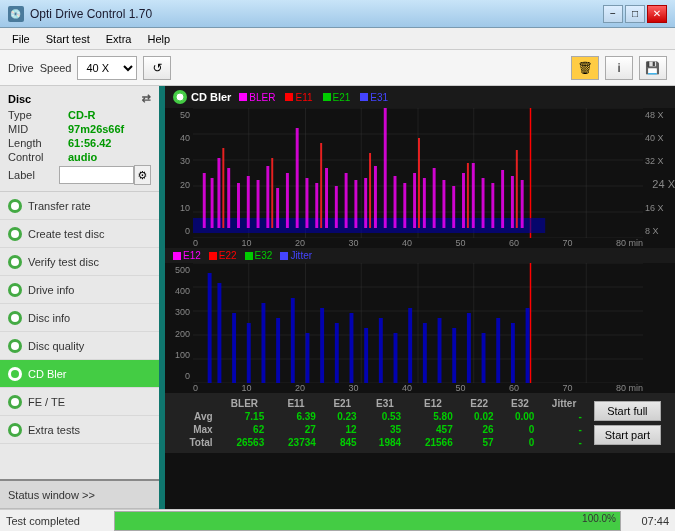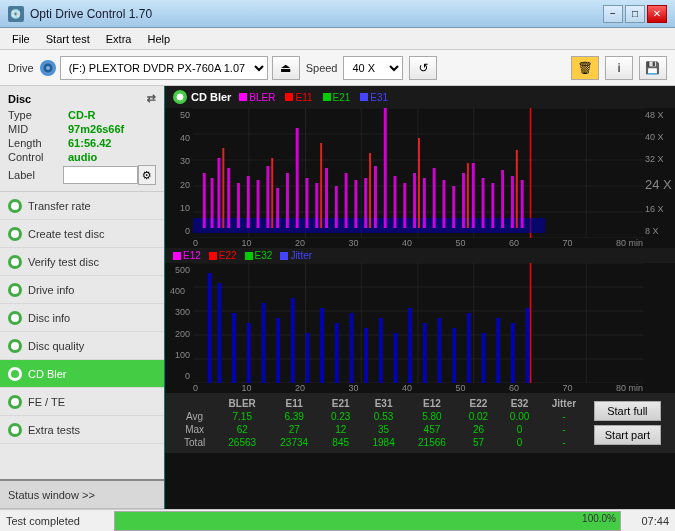--- a/index.html
+++ b/index.html
@@ -48,21 +48,21 @@
     .toolbar-btn { height: 24px; width: 28px; border: 1px solid #aaa; background: linear-gradient(to bottom, #fff, #e8e8e8); cursor: pointer; display: flex; align-items: center; justify-content: center; font-size: 12px; }
     .speed-select { height: 24px; font-size: 11px; border: 1px solid #aaa; background: white; padding: 0 4px; width: 60px; }
     
     
     #main { display: flex; height: calc(531px - 28px - 22px - 36px - 22px); }
     
     
     #sidebar {
       width: 165px;
       background: #e8e8e8;
-      border-right: 1px solid #0f766e;
+      border-right: 6px solid #0f766e;
       flex-shrink: 0;
       display: flex;
       flex-direction: column;
     }
     
     
     #disc-panel {
       background: #e8e8e8;
       padding: 6px 8px;
       border-bottom: 1px solid #ccc;
@@ -124,21 +124,21 @@
     
     #stats-section {
       background: #222;
       padding: 4px 8px;
       display: flex;
       gap: 0;
       align-items: center;
     }
     .stats-table { border-collapse: collapse; font-size: 10px; flex: 1; }
     .stats-table th { color: #aaa; text-align: center; padding: 1px 6px; border: none; }
-    .stats-table td { text-align: center; padding: 1px 6px; border: none; }
+    .stats-table td { text-align: right; padding: 1px 6px; border: none; font-weight: bold; }
     .stat-label { color: #aaa; }
     .stat-avg { color: #00cc00; }
     .stat-max { color: #00cc00; }
     .stat-total { color: #00cc00; }
     
     .start-btns { display: flex; flex-direction: column; gap: 4px; padding: 2px 6px; }
     .start-btn {
       background: linear-gradient(to bottom, #e8e8e8, #d0d0d0);
       border: 1px solid #aaa;
       padding: 3px 10px;
@@ -200,32 +200,20 @@
 
 <div id="menubar">
     <span class="menu-item">File</span>
     <span class="menu-item">Start test</span>
     <span class="menu-item">Extra</span>
     <span class="menu-item">Help</span>
   </div>
 
 <div id="toolbar">
   <span class="toolbar-label">Drive</span>
-  <div style="display:flex;align-items:center;gap:4px;">
-    <div style="width:16px;height:16px;background:#4a90d9;border-radius:50%;display:flex;align-items:center;justify-content:center;">
-      <svg width="12" height="12" viewBox="0 0 12 12">
-          <circle cx="6" cy="6" r="5" fill="#1a5fa0" stroke="#aaa" stroke-width="0.5"></circle>
-          <circle cx="6" cy="6" r="2" fill="#88aacc"></circle>
-        </svg>
-    </div>
-    <select class="drive-select">
-      <option>(F:)  PLEXTOR DVDR  PX-760A 1.07</option>
-    </select>
-    <button class="toolbar-btn">⏏</button>
-  </div>
   <span class="toolbar-label">Speed</span>
   <select class="speed-select">
     <option>40 X</option>
   </select>
   <button class="toolbar-btn">↺</button>
   <div style="flex:1;"></div>
   <button class="toolbar-btn" style="background:#ffcc44;width:28px;">🗑</button>
   <button class="toolbar-btn">ℹ</button>
   <button class="toolbar-btn">💾</button>
 </div>
@@ -446,21 +434,21 @@
         <rect x="180" y="45" width="2" height="75" fill="#ff2222" opacity="0.9"></rect>
         <rect x="230" y="30" width="2" height="90" fill="#ff2222" opacity="0.9"></rect>
         <rect x="280" y="55" width="2" height="65" fill="#ff2222" opacity="0.9"></rect>
         <rect x="330" y="42" width="2" height="78" fill="#ff2222" opacity="0.9"></rect>
       </svg>
 
       <div style="width:32px;display:flex;flex-direction:column;justify-content:space-between;padding:2px 0;background:#111;">
         <span style="color:#888;font-size:9px;padding-left:2px;">48 X</span>
         <span style="color:#888;font-size:9px;padding-left:2px;">40 X</span>
         <span style="color:#888;font-size:9px;padding-left:2px;">32 X</span>
-        <span style="color:#888;font-size:13px;padding-left:2px;">24 X</span>
+        <span style="color:#888;font-size:11px;padding-left:2px;text-align:right;">24 X</span>
         <span style="color:#888;font-size:9px;padding-left:2px;">16 X</span>
         <span style="color:#888;font-size:9px;padding-left:2px;">8 X</span>
       </div>
     </div>
 
     <div style="display:flex;background:#111;padding-left:28px;padding-right:32px;">
       <div style="flex:1;display:flex;justify-content:space-between;">
         <span style="color:#888;font-size:9px;">0</span>
         <span style="color:#888;font-size:9px;">10</span>
         <span style="color:#888;font-size:9px;">20</span>
@@ -488,21 +476,21 @@
         </div>
       <div class="legend-item">
           <div class="legend-dot" style="background:#4444ff;"></div>
           <span style="color:#4444ff;font-size:10px;">Jitter</span>
         </div>
     </div>
 
     <div style="position:relative;background:#111;height:120px;display:flex;">
       <div style="width:28px;display:flex;flex-direction:column;justify-content:space-between;padding:2px 0;background:#111;">
         <span style="color:#888;font-size:9px;text-align:right;padding-right:3px;">500</span>
-        <span style="color:#888;font-size:9px;text-align:center;padding-right:3px;">400</span>
+        <span style="color:#888;font-size:9px;text-align:right;padding-right:3px;">400</span>
         <span style="color:#888;font-size:9px;text-align:right;padding-right:3px;">300</span>
         <span style="color:#888;font-size:9px;text-align:right;padding-right:3px;">200</span>
         <span style="color:#888;font-size:9px;text-align:right;padding-right:3px;">100</span>
         <span style="color:#888;font-size:9px;text-align:right;padding-right:3px;">0</span>
       </div>
       <svg id="chart2-svg" style="flex:1;height:120px;" viewBox="0 0 460 120" preserveAspectRatio="none">
         <rect width="460" height="120" fill="#111"></rect>
 
         <line x1="0" y1="0" x2="460" y2="0" stroke="#333" stroke-width="0.5"></line>
         <line x1="0" y1="24" x2="460" y2="24" stroke="#333" stroke-width="0.5"></line>

